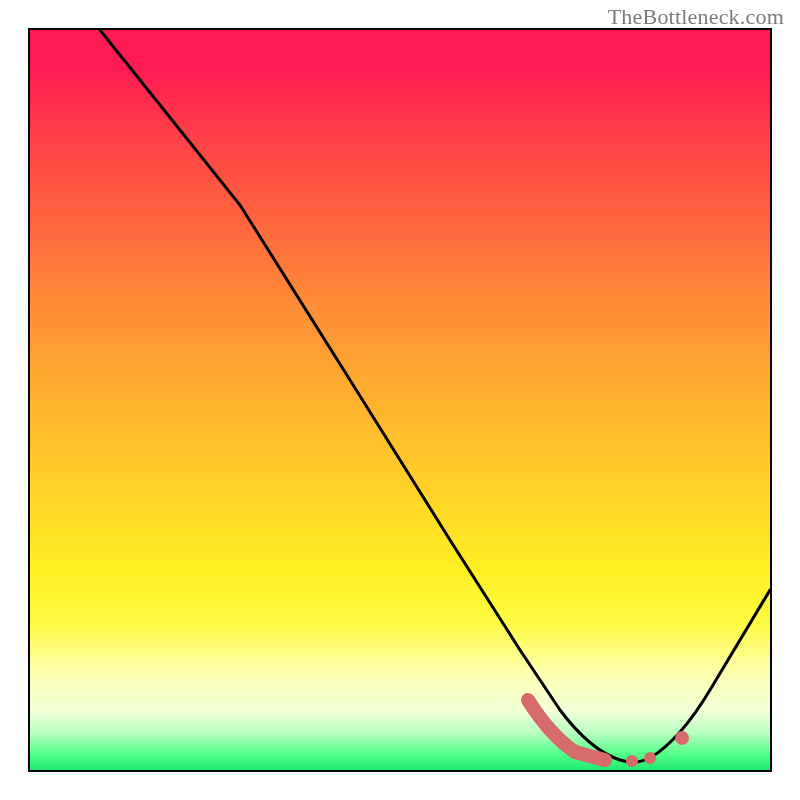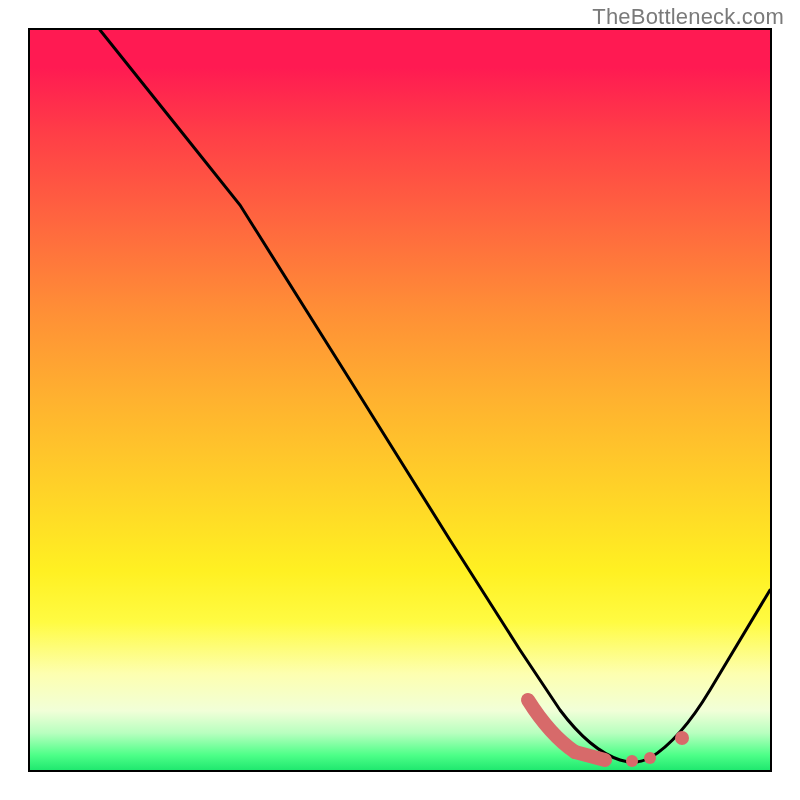--- a/index.html
+++ b/index.html
@@ -7,20 +7,21 @@
     padding: 0;
     width: 800px;
     height: 800px;
     background: #ffffff;
     font-family: Arial, Helvetica, sans-serif;
   }
   .root {
     position: relative;
     width: 800px;
     height: 800px;
+    font-family: Liberation Serif, serif;
   }
   .watermark {
     position: absolute;
     top: 4px;
     right: 16px;
     font-size: 22px;
     font-weight: 400;
     color: #7a7a7a;
     letter-spacing: 0.2px;
   }

